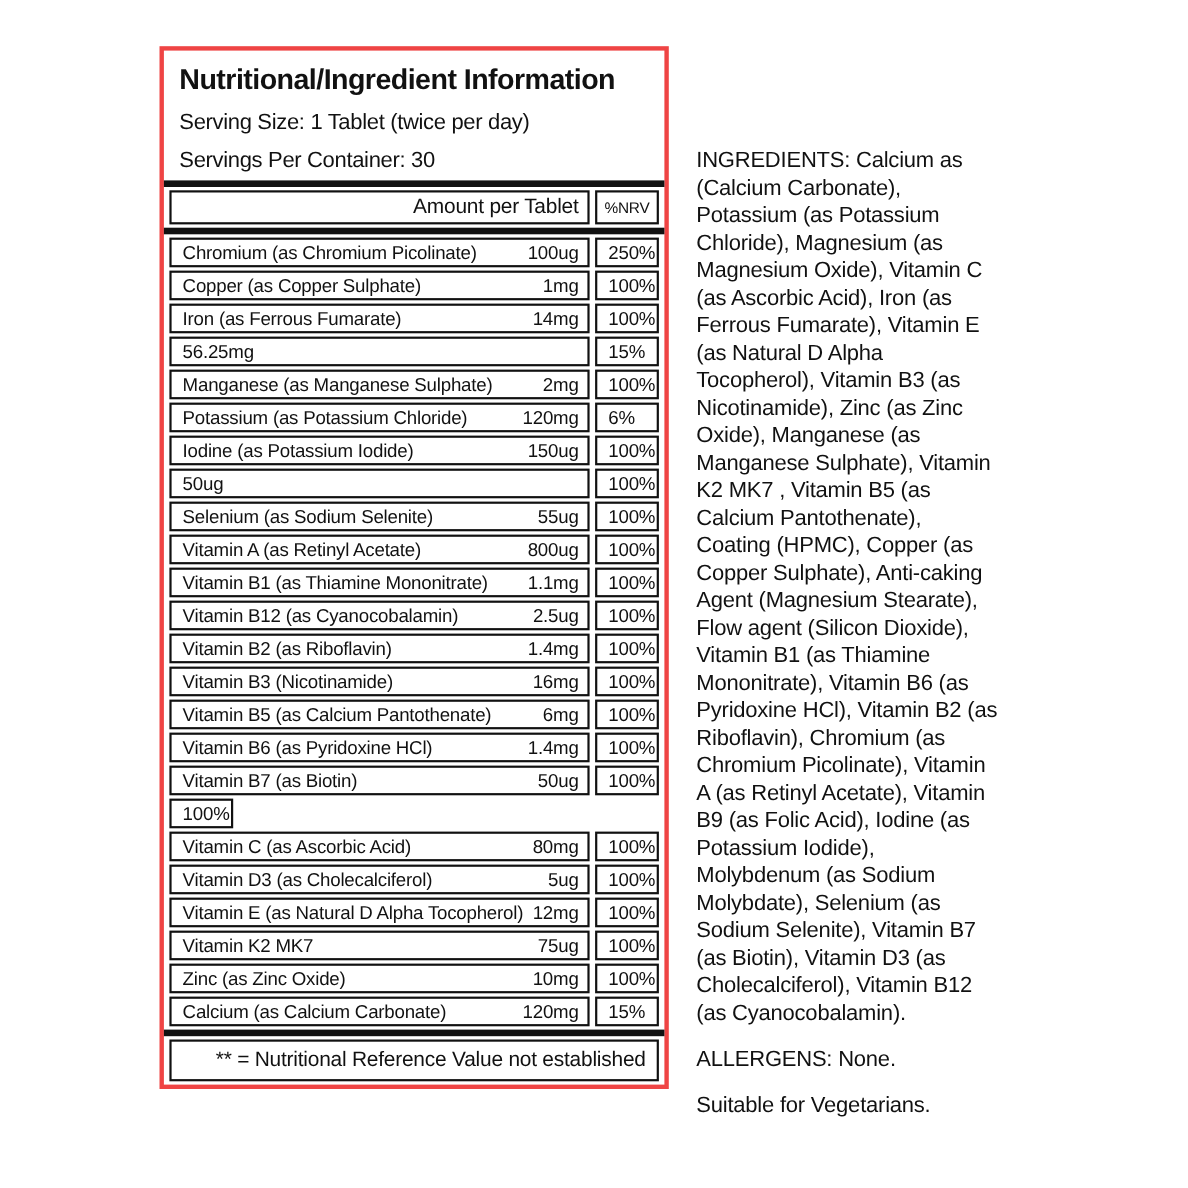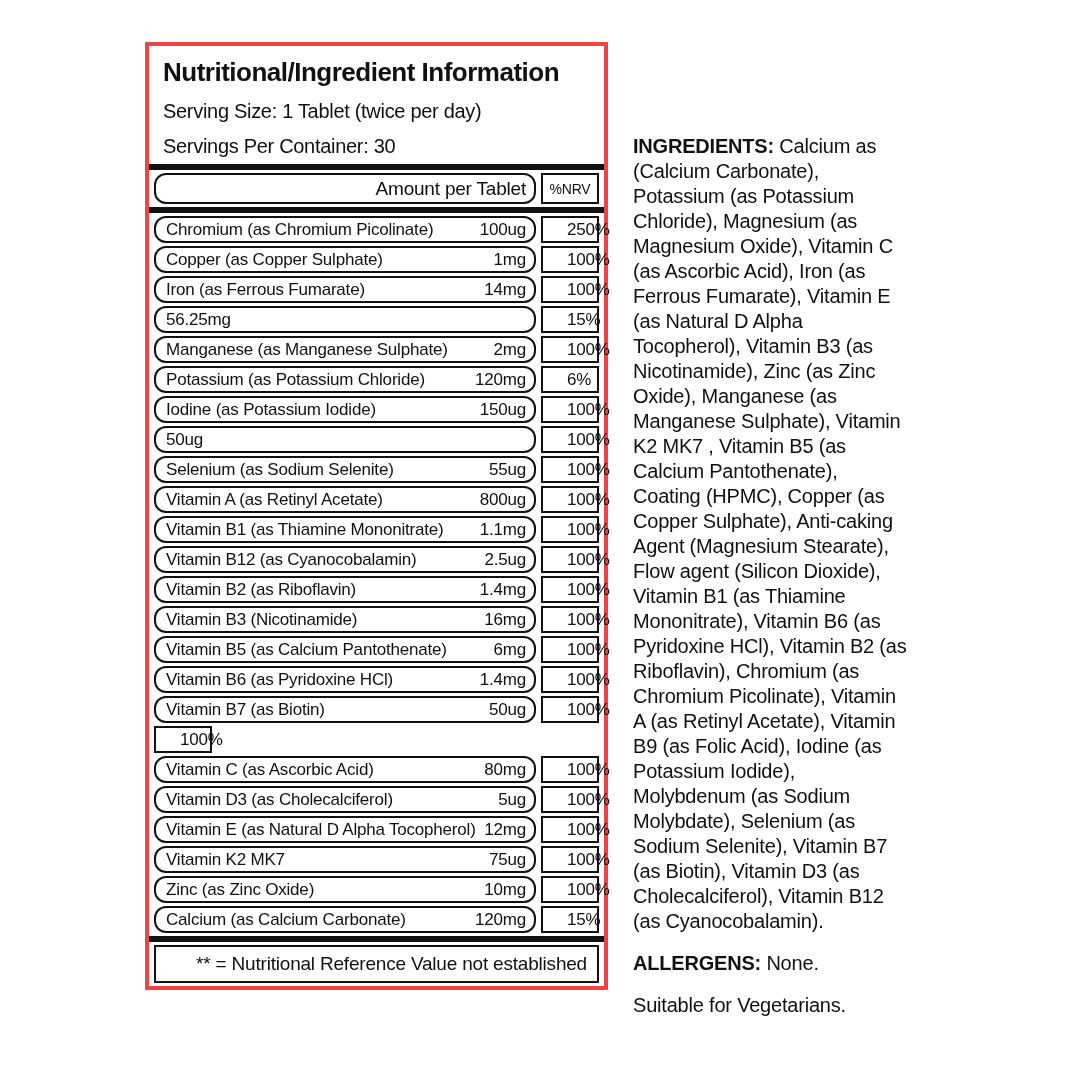--- a/index.html
+++ b/index.html
@@ -46,28 +46,27 @@
     flex: 1;
     display: flex;
     justify-content: space-between;
     align-items: center;
     height: 27px;
     padding: 0 8px 0 10px;
     font-size: 17px;
     letter-spacing: -0.2px;
     white-space: nowrap;
     overflow: hidden;
-    border-radius: 12px;
   }
   .nrv-cell {
     width: 58px;
     height: 27px;
     display: flex;
     align-items: center;
-    padding-left: 24px;
+    padding-left: 10px;
     font-size: 17px;
     letter-spacing: -0.2px;
     white-space: nowrap;
   }
   .header-row .name-cell { justify-content: flex-end; font-size: 19px; height: 31px; }
   .header-row .nrv-cell { justify-content: center; padding-left: 0; font-size: 14px; height: 31px; }
 
   .footnote-row {
     border: 2px solid #111111;
     margin: 3px 5px;
@@ -82,21 +81,21 @@
   .right-col {
     position: absolute;
     left: 633px; top: 134px;
     width: 276px;
     font-size: 20px;
     line-height: 25px;
     letter-spacing: -0.2px;
   }
   .right-col p { margin: 0; }
   .right-col .block-gap { margin-top: 17px; }
-  .right-col strong { font-weight: 700; }
+  .right-col strong { font-weight: 400; }
 </style>
 </head>
 <body>
 
 <div class="panel">
   <div class="panel-head">
     <div class="panel-title">Nutritional/Ingredient Information</div>
     <div class="serving-line">Serving Size: 1 Tablet (twice per day)</div>
     <div class="serving-line">Servings Per Container: 30</div>
   </div>

